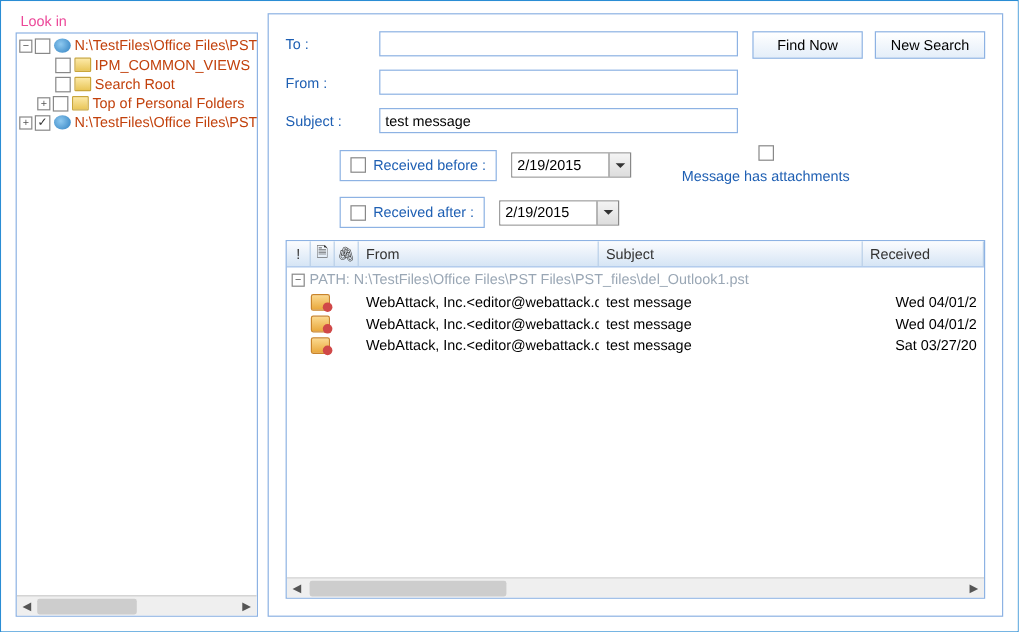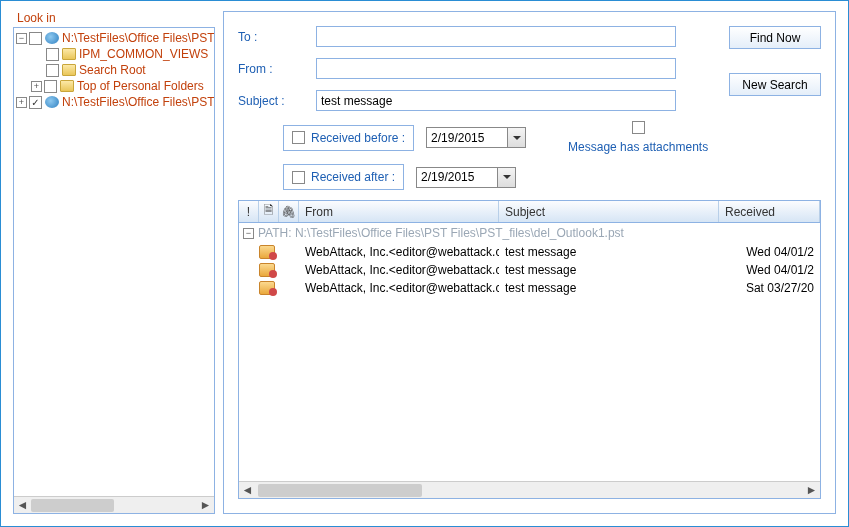--- a/index.html
+++ b/index.html
@@ -3,21 +3,21 @@
 <meta charset="utf-8">
 <style>
 * { box-sizing: border-box; margin: 0; padding: 0; }
 body { font-family: "Segoe UI", Tahoma, sans-serif; font-size: 12px; background: #fff; overflow: hidden; }
 .window { width: 849px; height: 527px; border: 1px solid #2A8DD4; background: #fff; display: flex; flex-direction: column; }
 .titlebar { height: 28px; background: #fff; border-bottom: 1px solid #2A8DD4; display: flex; align-items: center; justify-content: center; position: relative; }
 .titlebar-text { color: #333; font-size: 12px; }
 .close-btn { position: absolute; right: 0; top: 0; width: 45px; height: 20px; background: #C75050; color: #fff; display: flex; align-items: center; justify-content: center; font-size: 12px; cursor: pointer; }
 .content { flex: 1; display: flex; padding: 10px 12px 12px 12px; gap: 8px; background: #fff; }
 .left-pane { width: 202px; display: flex; flex-direction: column; }
-.fieldset-label { color: #c2410c; font-size: 12px; margin-bottom: 2px; margin-left: 4px; }
+.fieldset-label { color: #ec4899; font-size: 12px; margin-bottom: 2px; margin-left: 4px; }
 .tree-container { flex: 1; border: 1px solid #8DB2E3; background: #fff; overflow: hidden; position: relative; }
 .tree { padding: 2px 0; }
 .tree-row { display: flex; align-items: center; height: 16px; padding-left: 2px; white-space: nowrap; }
 .tree-toggle { width: 11px; height: 11px; border: 1px solid #888; display: inline-flex; align-items: center; justify-content: center; font-size: 9px; line-height: 1; margin-right: 2px; background: #fff; cursor: pointer; color: #555; flex-shrink: 0; }
 .tree-spacer { width: 15px; display: inline-block; flex-shrink: 0; }
 .tree-conn { width: 15px; display: inline-block; flex-shrink: 0; }
 .checkbox { width: 13px; height: 13px; border: 1px solid #888; background: #fff; margin-right: 3px; flex-shrink: 0; cursor: pointer; display: inline-flex; align-items: center; justify-content: center; }
 .checkbox.checked::after { content: "✓"; font-size: 10px; color: #333; }
 .node-icon { width: 14px; height: 12px; margin-right: 3px; flex-shrink: 0; }
 .icon-globe { background: radial-gradient(circle at 40% 40%, #8EC9F0, #2E7FC0); border-radius: 50%; }
@@ -30,21 +30,21 @@
 
 .right-pane { flex: 1; display: flex; flex-direction: column; border: 1px solid #8DB2E3; }
 .search-form { padding: 14px 14px 10px 14px; display: flex; flex-direction: column; gap: 10px; }
 .form-row { display: flex; align-items: center; gap: 8px; }
 .form-label { width: 70px; color: #1E5FB3; font-size: 12px; }
 .text-input { border: 1px solid #8DB2E3; height: 21px; padding: 1px 4px; font-size: 12px; font-family: inherit; }
 .text-input.from { flex: 1; max-width: 360px; }
 .text-input.subject { flex: 1; max-width: 360px; }
 .btn { width: 92px; height: 23px; border: 1px solid #8DB2E3; background: linear-gradient(#fff, #E4EEF9); font-size: 12px; cursor: pointer; font-family: inherit; }
 .btn:disabled { color: #999; cursor: default; }
-.btn-col { display: flex; flex-direction: column; gap: 24px; margin-left: auto; }
+.btn-col { display: flex; flex-direction: row; gap: 10px; margin-left: auto; }
 .form-top { display: flex; gap: 12px; }
 .form-fields { flex: 1; display: flex; flex-direction: column; gap: 11px; }
 .inline-group { border: 1px solid #8DB2E3; display: inline-flex; align-items: center; padding: 5px 8px; gap: 6px; }
 .inline-label { color: #1E5FB3; font-size: 12px; }
 .date-combo { display: inline-flex; border: 1px solid #888; height: 21px; }
 .date-combo input { border: none; width: 80px; padding: 0 4px; font-size: 12px; font-family: inherit; }
 .date-combo .dd-btn { width: 18px; border-left: 1px solid #888; background: linear-gradient(#f4f4f4, #ddd); display: flex; align-items: center; justify-content: center; cursor: pointer; }
 .date-combo .dd-btn::after { content: ""; border-left: 4px solid transparent; border-right: 4px solid transparent; border-top: 4px solid #333; }
 .filter-row { display: flex; align-items: center; gap: 12px; margin-left: 45px; }
 .attach-cb { display: flex; align-items: center; gap: 6px; margin-left: 30px; flex-direction: column; }

